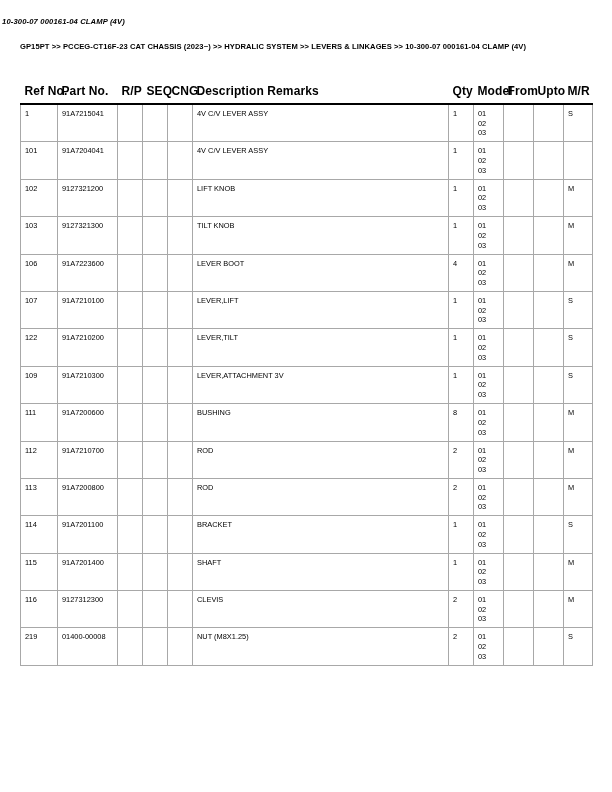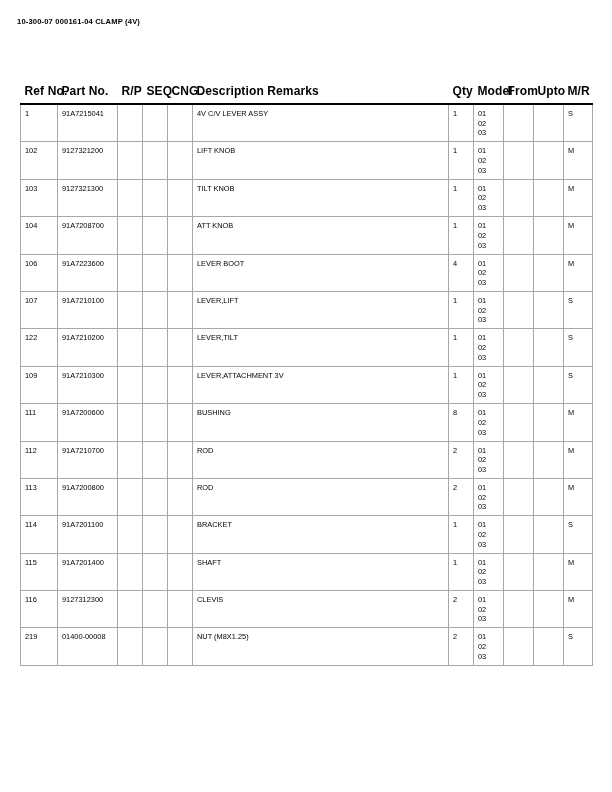--- a/index.html
+++ b/index.html
@@ -20,26 +20,27 @@
   .page {
     position: relative;
     width: 612px;
     height: 792px;
     box-sizing: border-box;
   }
 
   
   .doc-title {
     position: absolute;
-    left: 17px;
+    left: 2px;
     top: 17px;
     font-size: 7.6px;
     font-weight: bold;
     letter-spacing: 0.02em;
     white-space: nowrap;
+    font-style: italic;
   }
 
   .breadcrumb {
     position: absolute;
     left: 20px;
     top: 41px;
     width: 575px;
     font-size: 7.6px;
     font-weight: bold;
     line-height: 11.5px;
@@ -117,20 +118,21 @@
     border-right: 0.7px solid #a8a8a8;
   }
 </style>
 </head>
 <body>
 
 <div class="page">
 
   <div class="doc-title">10-300-07 000161-04 CLAMP (4V)</div>
 
+  <div class="breadcrumb">GP15PT &gt;&gt; PCCEG-CT16F-23 CAT CHASSIS (2023~) &gt;&gt; HYDRALIC SYSTEM &gt;&gt; LEVERS &amp; LINKAGES &gt;&gt; 10-300-07 000161-04 CLAMP (4V)</div>
 
   <table class="parts-table">
     <colgroup>
       <col class="c-ref">
         <col class="c-part">
         <col class="c-rp">
         <col class="c-seq">
       <col class="c-cng">
         <col class="c-desc">
         <col class="c-qty">
@@ -168,20 +170,39 @@
               <span>01</span>
               <span>02</span>
               <span>03</span>
             </div>
           </td>
           <td></td>
           <td></td>
           <td>S</td>
         </tr>
         <tr>
+          <td>101</td>
+          <td>91A7204041</td>
+          <td></td>
+          <td></td>
+          <td></td>
+          <td>4V C/V LEVER ASSY</td>
+          <td>1</td>
+          <td class="cell-model">
+            <div class="model-stack">
+              <span>01</span>
+              <span>02</span>
+              <span>03</span>
+            </div>
+          </td>
+          <td></td>
+          <td></td>
+          <td></td>
+        </tr>
+        <tr>
           <td>102</td>
           <td>9127321200</td>
           <td></td>
           <td></td>
           <td></td>
           <td>LIFT KNOB</td>
           <td>1</td>
           <td class="cell-model">
             <div class="model-stack">
               <span>01</span>
@@ -206,39 +227,20 @@
               <span>01</span>
               <span>02</span>
               <span>03</span>
             </div>
           </td>
           <td></td>
           <td></td>
           <td>M</td>
         </tr>
         <tr>
-          <td>104</td>
-          <td>91A7208700</td>
-          <td></td>
-          <td></td>
-          <td></td>
-          <td>ATT KNOB</td>
-          <td>1</td>
-          <td class="cell-model">
-            <div class="model-stack">
-              <span>01</span>
-              <span>02</span>
-              <span>03</span>
-            </div>
-          </td>
-          <td></td>
-          <td></td>
-          <td>M</td>
-        </tr>
-        <tr>
           <td>106</td>
           <td>91A7223600</td>
           <td></td>
           <td></td>
           <td></td>
           <td>LEVER BOOT</td>
           <td>4</td>
           <td class="cell-model">
             <div class="model-stack">
               <span>01</span>

